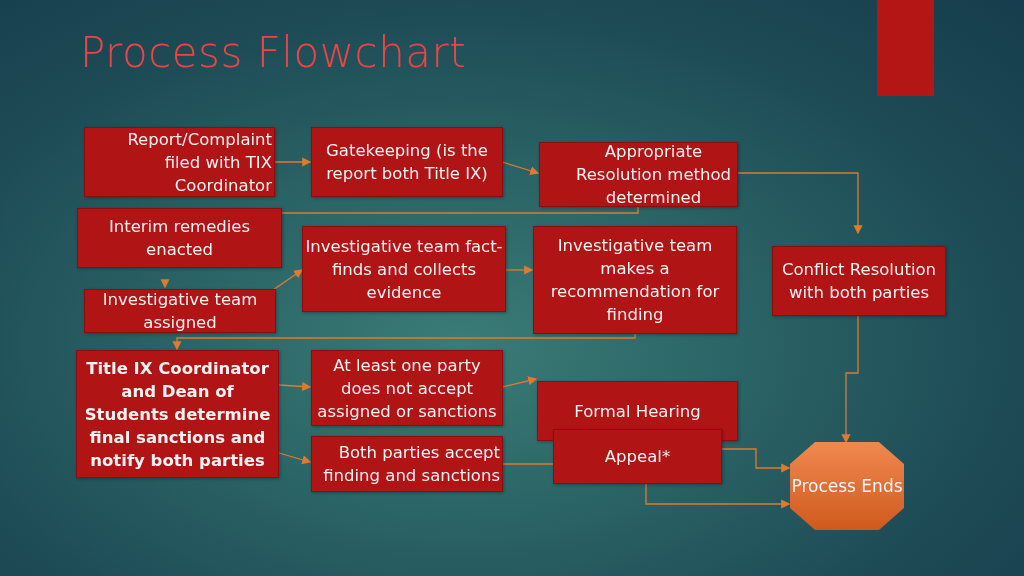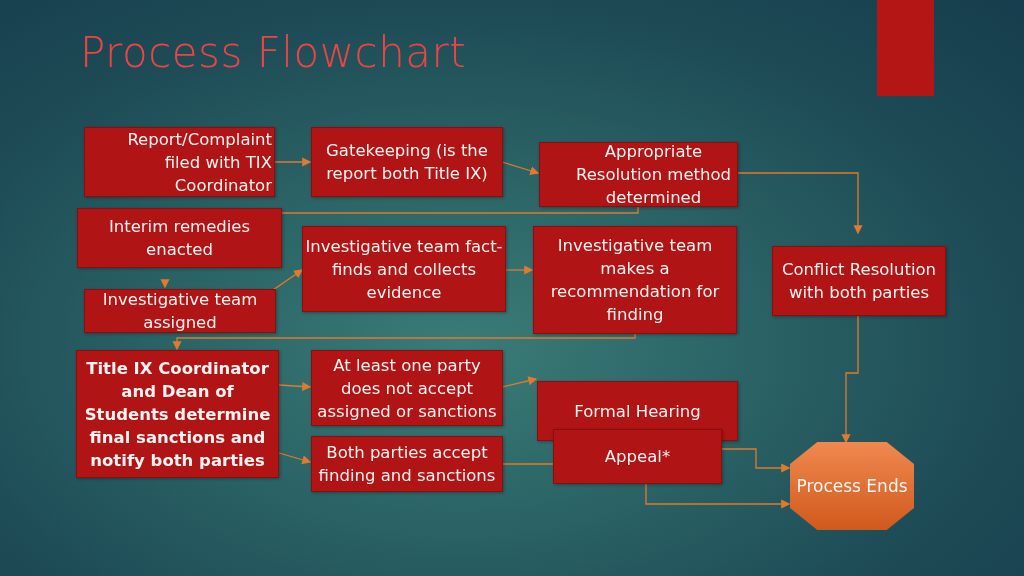--- a/index.html
+++ b/index.html
@@ -13,21 +13,21 @@
     font-weight:300; letter-spacing:0.5px;
   }
   .accent-bar { position:absolute; left:877px; top:0; width:57px; height:96px; background:#b41515; }
   .box {
     position:absolute; background:#b11414; border:1px solid #8a0e0e;
     color:#f3f3f3; text-align:center; display:flex; align-items:center; justify-content:center;
     font-size:16.5px; line-height:23px; box-sizing:border-box; padding:0 2px;
     box-shadow: 1px 1px 3px rgba(0,0,0,0.3);
   }
   .octagon {
-    position:absolute; left:790px; top:442px; width:124px; height:88px;
+    position:absolute; left:790px; top:442px; width:114px; height:88px;
     background: linear-gradient(#f0894f, #d0591d);
     clip-path: polygon(22% 0, 78% 0, 100% 25%, 100% 75%, 78% 100%, 22% 100%, 0 75%, 0 25%);
     color:#f6f6f6; display:flex; align-items:center; justify-content:center; text-align:left;
     font-size:17px; line-height:23px;
   }
   svg.connectors { position:absolute; left:0; top:0; width:1024px; height:576px; pointer-events:none; }
 </style>
 </head>
 <body>
 
@@ -63,15 +63,15 @@
 <div class="box" style="left:311px;top:127px;width:192px;height:70px;">Gatekeeping (is the report both Title IX)</div>
 <div class="box" style="left:539px;top:142px;width:199px;height:65px;padding-left:32px;">Appropriate Resolution method determined</div>
 <div class="box" style="left:77px;top:208px;width:205px;height:60px;">Interim remedies enacted</div>
 <div class="box" style="left:84px;top:289px;width:192px;height:44px;">Investigative team assigned</div>
 <div class="box" style="left:302px;top:226px;width:204px;height:86px;">Investigative team fact-finds and collects evidence</div>
 <div class="box" style="left:533px;top:226px;width:204px;height:108px;">Investigative team makes a recommendation for finding</div>
 <div class="box" style="left:772px;top:235px;width:174px;height:70px;margin-top:11px;">Conflict Resolution with both parties</div>
 <div class="box" style="left:76px;top:350px;width:203px;height:128px;font-weight:bold;">Title IX Coordinator and Dean of Students determine final sanctions and notify both parties</div>
 <div class="box" style="left:311px;top:350px;width:192px;height:76px;">At least one party does not accept assigned or sanctions</div>
 <div class="box" style="left:537px;top:350px;width:201px;height:60px;margin-top:31px;">Formal Hearing</div>
-<div class="box" style="left:311px;top:436px;width:192px;height:56px;">Both parties accept finding and sanctions</div>
+<div class="box" style="left:311px;top:436px;width:192px;height:56px;text-align:right;">Both parties accept finding and sanctions</div>
 <div class="box" style="left:553px;top:429px;width:169px;height:55px;">Appeal*</div>
 <div class="octagon">Process Ends</div>
 
 </body></html>

